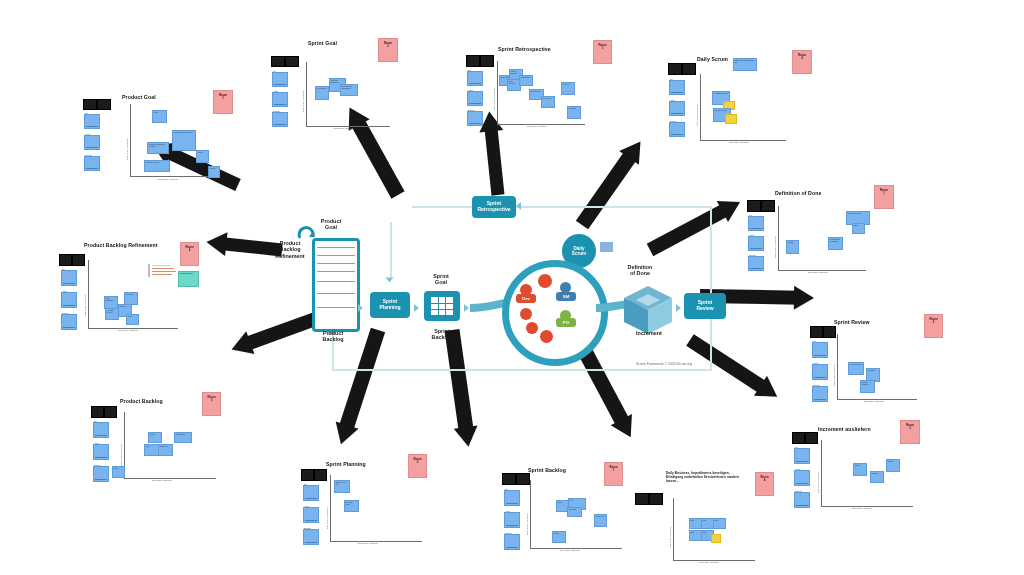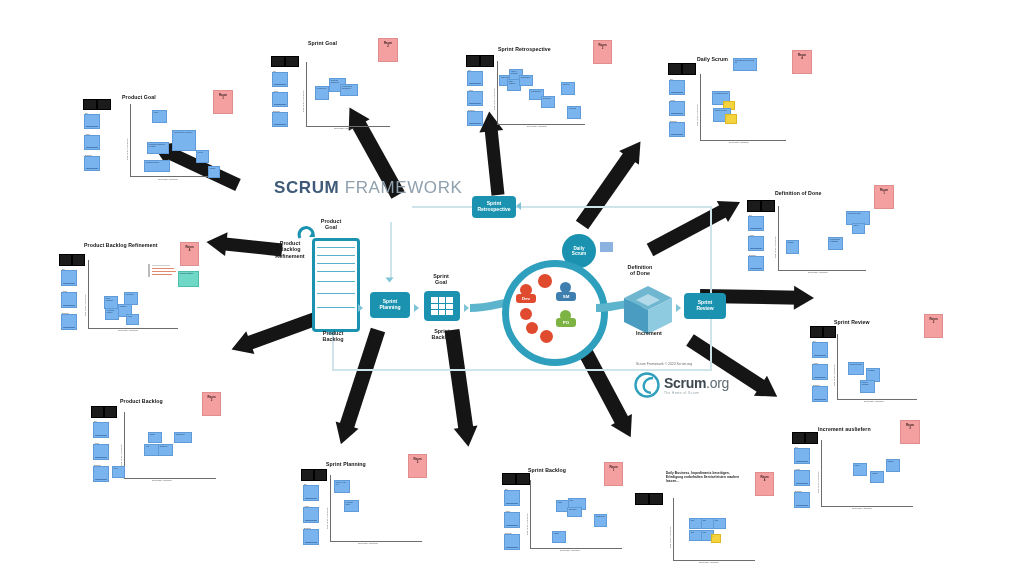--- a/index.html
+++ b/index.html
@@ -104,24 +104,20 @@
   <div class="arrow" style="left:498px;top:195px;width:120px;transform:rotate(-96deg);">
     <div class="shaft" style="width:70px;height:13px;"></div>
       <div class="head" style="left:64px;"></div>
   </div>
   <div class="arrow" style="left:398px;top:195px;width:120px;transform:rotate(-119deg);">
     <div class="shaft" style="width:86px;height:15px;"></div>
       <div class="head" style="left:80px;"></div>
   </div>
 
   <div id="scrum">
-    <div class="sf-title">
-      <span class="b">SCRUM</span>
-      <span class="g">FRAMEWORK</span>
-    </div>
 
     <div class="flowline" style="left:168px;top:46px;width:300px;height:1.6px;"></div>
     <div class="flowline" style="left:466px;top:46px;width:1.6px;height:164px;"></div>
     <div class="flowline" style="left:88px;top:209px;width:380px;height:1.6px;"></div>
     <div class="flowline" style="left:88px;top:172px;width:1.6px;height:38px;"></div>
     <div class="chev" style="left:85px;top:168px;transform:rotate(-90deg);"></div>
     <div class="flowline" style="left:146px;top:62px;width:1.6px;height:56px;"></div>
     <div class="chev" style="left:143px;top:116px;transform:rotate(90deg);"></div>
     <div class="chev" style="left:272px;top:42px;transform:rotate(180deg);"></div>
 
@@ -225,30 +221,20 @@
 
     <div class="chev" style="left:432px;top:144px;"></div>
 
     <div class="tealbox" style="left:440px;top:133px;width:42px;height:26px;font-size:5px;">
       <span style="white-space:pre-line;">Sprint
 Review</span>
     </div>
 
     <div class="copyright" style="left:392px;top:202px;">Scrum Framework © 2020 Scrum.org</div>
 
-    <div class="scorg" style="left:390px;top:212px;display:flex;align-items:center;gap:4px;">
-      <svg width="26" height="26">
-        <circle cx="13" cy="13" r="11.5" fill="none" stroke="#2e9fbd" stroke-width="2.4"></circle>
-        <path d="M19 6 C 8 6, 6 20, 17 21" fill="none" stroke="#2e9fbd" stroke-width="2.4"></path>
-      </svg>
-      <div>
-        <div class="nm"><span>Scrum</span><span class="lt">.org</span></div>
-        <div class="sub">The Home of Scrum</div>
-      </div>
-    </div>
   </div>
 
   <div class="board" style="left:80px;top:90px;width:150px;height:95px;">
     <div class="board-title" style="left:42px;top:4px;">Product Goal</div>
     <div class="hdr-sq" style="left:3px;top:9px;width:12px;height:9px;"></div>
     <div class="hdr-sq" style="left:17px;top:9px;width:12px;height:9px;"></div>
     <div class="col-note" style="left:4px;top:24px;width:14px;height:13px;">
         <div class="cap">Ziel</div>
         <div class="ln"></div>
       </div>

